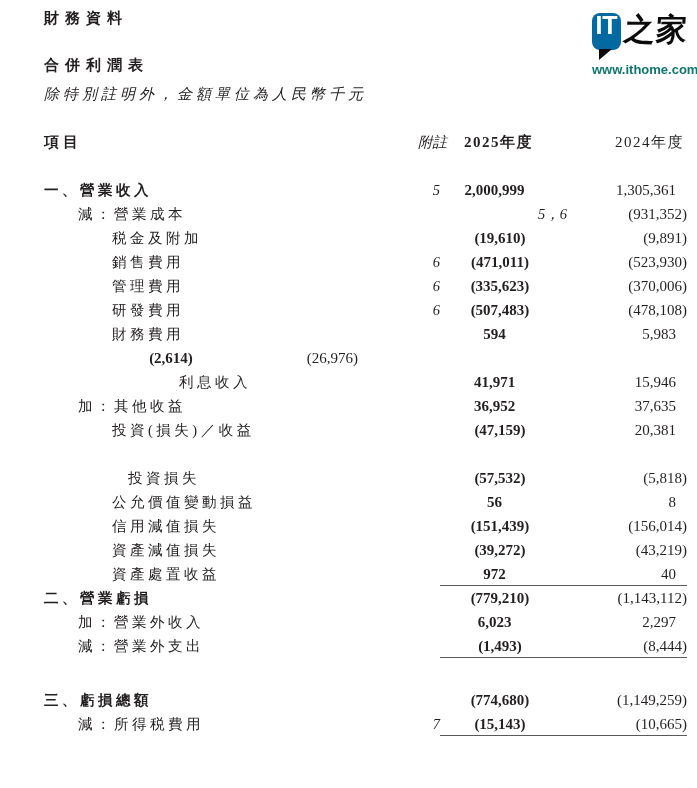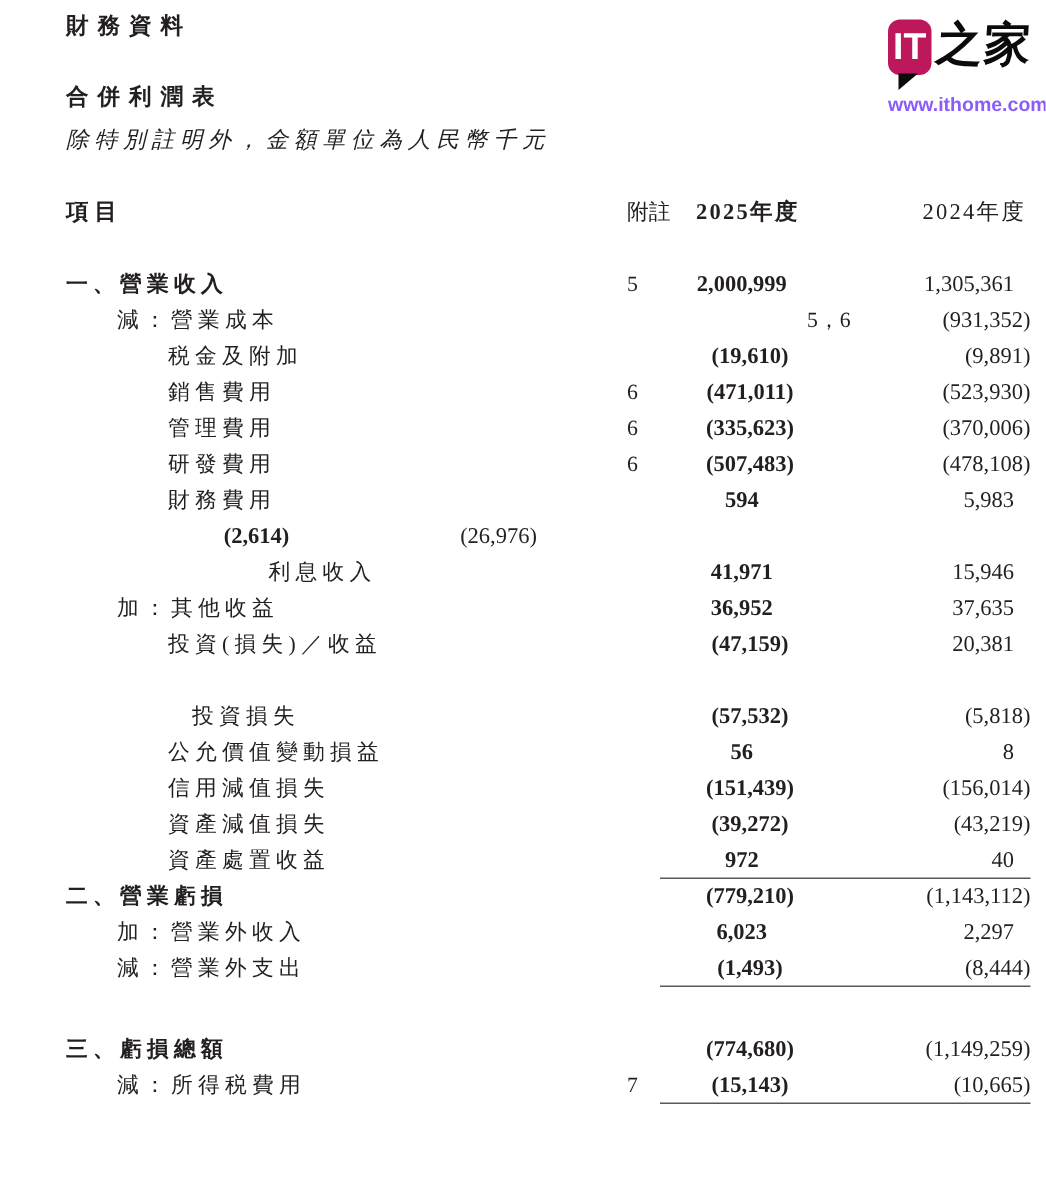--- a/index.html
+++ b/index.html
@@ -12,22 +12,22 @@
   .content{padding-left:44px;padding-right:10px;}
 
   
   .doc-title{font-size:15px;font-weight:bold;letter-spacing:6px;line-height:16px;height:16px;}
   .stmt-title{font-size:15px;font-weight:bold;letter-spacing:6px;line-height:16px;height:16px;margin-top:31px;}
   .subtitle{font-size:15px;font-style:italic;letter-spacing:4px;line-height:17px;height:17px;margin-top:13px;}
 
   
   .row{display:flex;height:24px;line-height:24px;}
   .c-label{flex:1;font-size:14.5px;letter-spacing:3.5px;white-space:nowrap;overflow:visible;}
-  .c-note{width:67px;padding-left:45px;box-sizing:border-box;text-align:left;
-          font-size:14.5px;white-space:nowrap;}
+  .c-note{width:67px;padding-left:45px;box-sizing:border-box;text-align:right;
+          font-style:italic;font-size:14.5px;white-space:nowrap;}
   .c-v25{width:120px;text-align:center;font-weight:bold;font-size:15px;white-space:nowrap;box-sizing:border-box;}
   .c-v24{width:127px;text-align:right;font-size:15px;white-space:nowrap;box-sizing:border-box;}
   .nop{padding-right:11px;}
 
   
   .hdr{height:18px;line-height:18px;margin-top:30px;margin-bottom:27px;}
   .hdr .c-label{font-size:15px;font-weight:bold;letter-spacing:4px;}
   .hdr .c-note{font-size:14.5px;}
   .hdr .c-v25,.hdr .c-v24{padding-right:3px;letter-spacing:1.5px;}
   .hdr .c-v24{font-weight:normal;}
@@ -43,30 +43,30 @@
   
   .rule .c-v25,.rule .c-v24{border-bottom:1.5px solid #595959;}
 
   
   .gap-lg{}
   .gap-md{margin-top:30px;}
 
   
   .logo{position:absolute;top:10px;right:9px;width:96px;text-align:center;}
   .logo-row{display:flex;align-items:flex-start;justify-content:flex-start;height:44px;}
-  .logo-bubble{position:relative;width:44px;height:37px;background:#be185d;border-radius:8px;
-    display:flex;align-items:center;justify-content:center;margin-top:3px;}
+  .logo-bubble{position:relative;width:44px;height:37px;background:#0369a1;border-radius:8px;
+    display:flex;justify-content:center;margin-top:3px;}
   .logo-bubble span{color:#ffffff;font-family:"Liberation Sans",sans-serif;font-weight:bold;
     font-size:25px;letter-spacing:0px;line-height:1;}
   .logo-bubble::after{content:"";position:absolute;left:7px;bottom:-10px;width:0;height:0;
     border-top:11px solid #0b0b0b;border-right:13px solid transparent;}
   .logo-zhijia{font-size:31px;font-weight:bold;line-height:40px;letter-spacing:1px;color:#0b0b0b;
     transform:skewX(-4deg);margin-left:3px;white-space:nowrap;}
   .logo-url{font-family:"Liberation Sans",sans-serif;font-weight:bold;font-size:13px;
-    color:#8b5cf6;margin-top:8px;white-space:nowrap;}
+    color:#0f766e;margin-top:8px;white-space:nowrap;}
 </style>
 </head>
 <body>
 
 <div class="page">
 
   <div class="logo">
     <div class="logo-row">
       <div class="logo-bubble">
         <span>IT</span>

